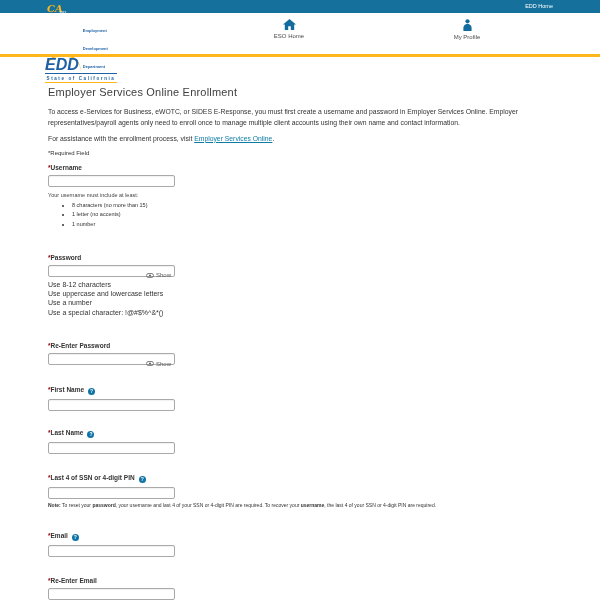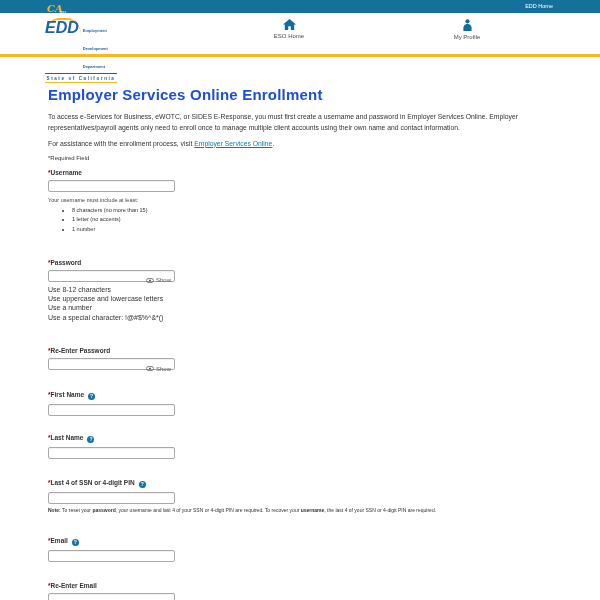--- a/index.html
+++ b/index.html
@@ -11,37 +11,37 @@
   .ca-logo { position:absolute; left:47px; top:0px; line-height:13px; cursor:pointer; }
   .ca-script { font-family:"DejaVu Serif", serif; font-style:italic; font-weight:bold;
     font-size:10px; color:#fdb71c;margin-top:41px; }
   .ca-gov { font-size:3.5px; color:#ffffff; letter-spacing:0.5px; margin-left:-3px; vertical-align:-1px; }
   .topbar-link { position:absolute; right:47px; top:0; line-height:13px; font-size:5.5px;
     color:#ffffff; text-decoration:none; cursor:pointer; }
 
   
   .header { position:relative; height:41px; background:#fff; }
   .edd-logo { position:absolute; left:45px; top:5px; width:72px; cursor:pointer; }
-  .edd-top { display:flex; align-items:flex-start; border-bottom:1px solid #1e62a5; padding-bottom:1px; }
+  .edd-top { display:flex; align-items:flex-end; border-bottom:1px solid #1e62a5; padding-bottom:1px; }
   .edd-acronym { font-size:16px; font-weight:bold; font-style:italic; color:#1e62a5;
     line-height:15px; border-top:2px solid #fdb71c; border-radius:40%/100% 100% 0 0; padding:0 2px 0 0; }
   .edd-lines { margin-left:2px; }
   .edd-line { font-size:4px; font-weight:bold; color:#1e62a5; line-height:4.6px; white-space:nowrap; }
   .edd-tagline { font-size:4.5px; font-weight:bold; color:#1e62a5; letter-spacing:1.6px;
     white-space:nowrap; border-bottom:1.5px solid #fdb71c; padding:1.5px 0 1px 0; text-align:center; }
   .hdr-nav { position:absolute; top:6px; width:56px; text-align:center; cursor:pointer; }
   .nav-eso { left:261px; } .nav-profile { left:439px; }
   .hdr-nav svg { display:block; margin:0 auto; }
   .hdr-nav-label { display:block; margin-top:3px; font-size:6px; color:#4a4a4a; }
 
   .gold-rule { height:2.5px; background:#fdb71c; }
 
   
   .content { padding:0 45px 0 48px; }
-  h1.page-title { margin-top:29px; font-size:15px; font-weight:700; color:#1d4ed8; letter-spacing:0.2px; }
+  h1.page-title { margin-top:29px; font-size:11px; font-weight:400; color:#404040; letter-spacing:0.2px; }
   .intro { margin-top:8px; font-size:6.8px; line-height:1.62; color:#333; max-width:508px; }
   .assist { margin-top:7px; font-size:6.8px; }
   .assist a { color:#0f7ca6; text-decoration:underline; cursor:pointer; }
   .required-note { margin-top:8px; font-size:6px; }
 
   .flabel { display:block; font-size:6.5px; font-weight:bold; color:#333; }
   .req { color:#a40000; }
   .qicon { display:inline-block; width:7px; height:7px; border-radius:50%; background:#1073a6;
     color:#fff; font-size:5px; font-weight:bold; text-align:center; line-height:7px;
     margin-left:4px; vertical-align:-1px; cursor:pointer; }

